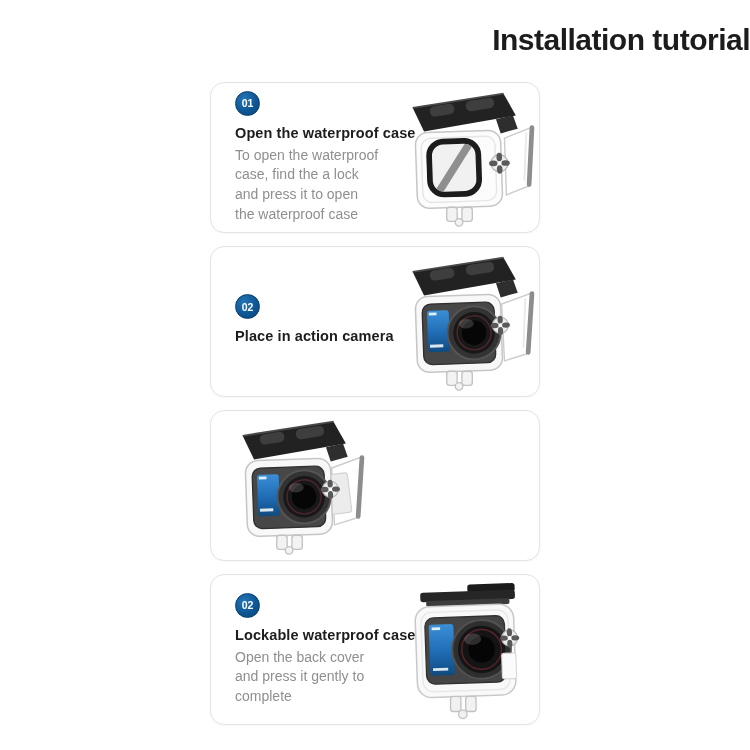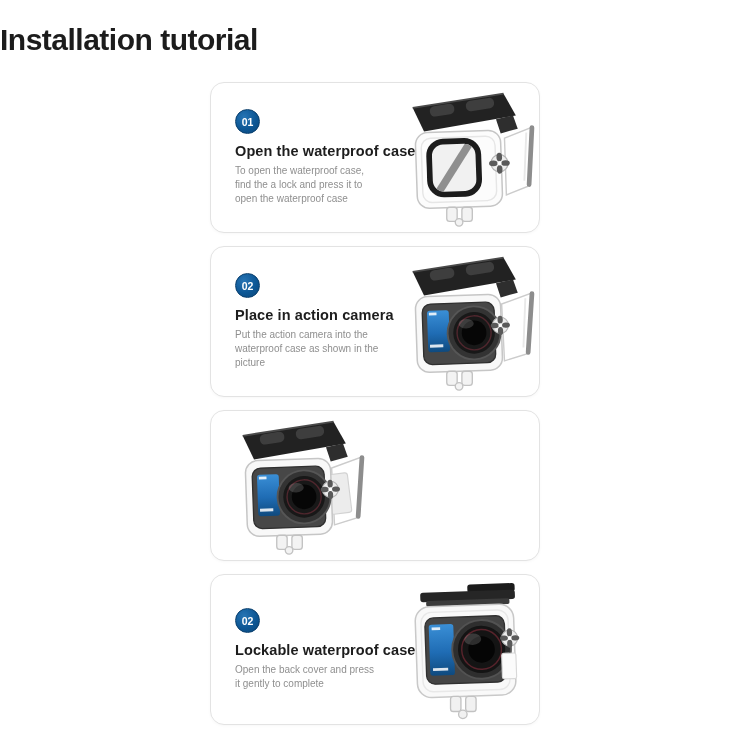--- a/index.html
+++ b/index.html
@@ -10,21 +10,21 @@
   }
   .page {
     width: 750px;
     height: 750px;
     background: #ffffff;
     overflow: hidden;
   }
   .page-title {
     margin: 0;
     padding-top: 22px;
-    text-align: left;
+    text-align: right;
     font-size: 30px;
     line-height: 36px;
     font-weight: bold;
     letter-spacing: -0.5px;
     color: #1c1c1c;
   }
   .cards {
     width: 330px;
     margin: 24px auto 0 auto;
   }
@@ -66,21 +66,21 @@
   .step-title {
     margin: 0 0 5px 0;
     font-size: 14.5px;
     font-weight: bold;
     color: #1d1d1d;
     letter-spacing: 0.1px;
     white-space: nowrap;
   }
   .step-desc {
     margin: 0;
-    font-size: 10px;
+    font-size: 14px;
     line-height: 1.4;
     color: #8f8f8f;
     max-width: 152px;
   }
   .card-figure {
     flex: 0 0 158px;
     width: 158px;
     display: flex;
     align-items: center;
     justify-content: center;
@@ -140,21 +140,20 @@
             <circle cx="79" cy="143" r="4"></circle>
           </g>
         </svg>
       </div>
     </section>
 
     <section class="card">
       <div class="card-text">
         <div class="step-badge">02</div>
         <h2 class="step-title">Place in action camera</h2>
-        <p class="step-desc">Put the action camera into the waterproof case as shown in the picture</p>
       </div>
       <div class="card-figure">
         <svg viewBox="0 0 160 150" width="152" height="142">
           <defs>
             <linearGradient id="s2scr" x1="0" y1="0" x2="0" y2="1">
               <stop offset="0" stop-color="#3a8fd6"></stop>
               <stop offset="0.55" stop-color="#1f6cb4"></stop>
               <stop offset="1" stop-color="#0f4a7e"></stop>
             </linearGradient>
           </defs>

